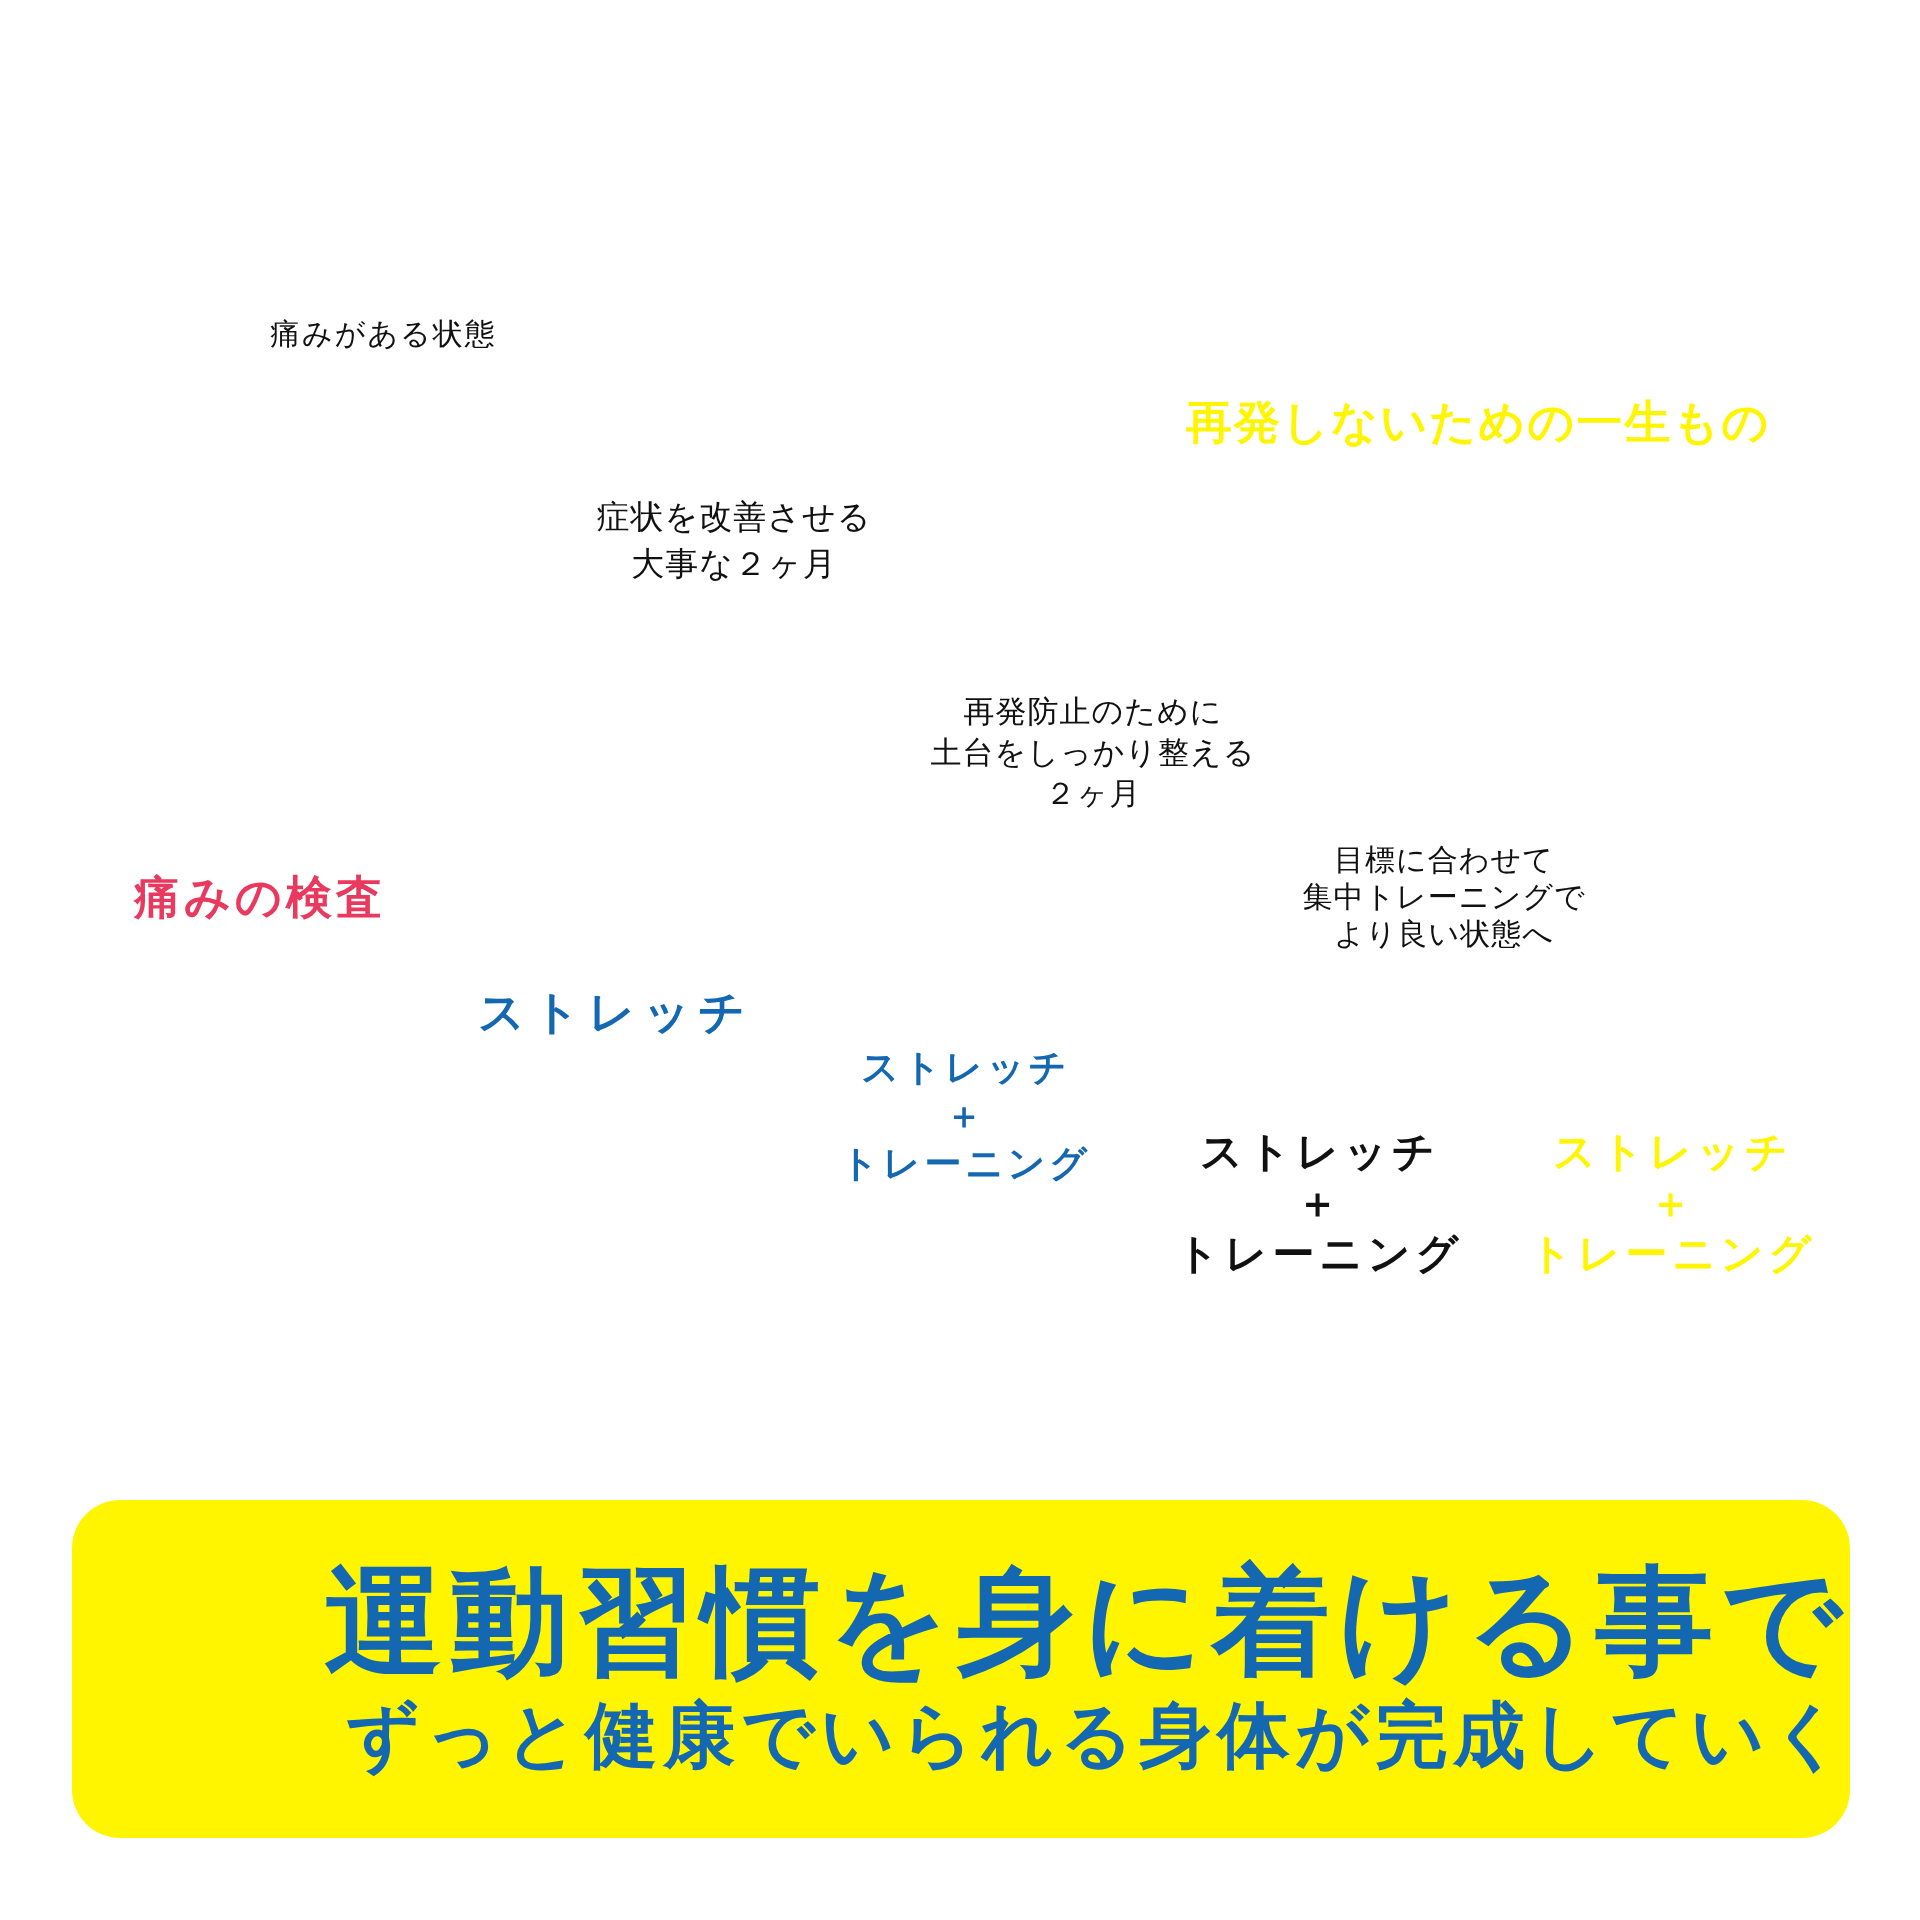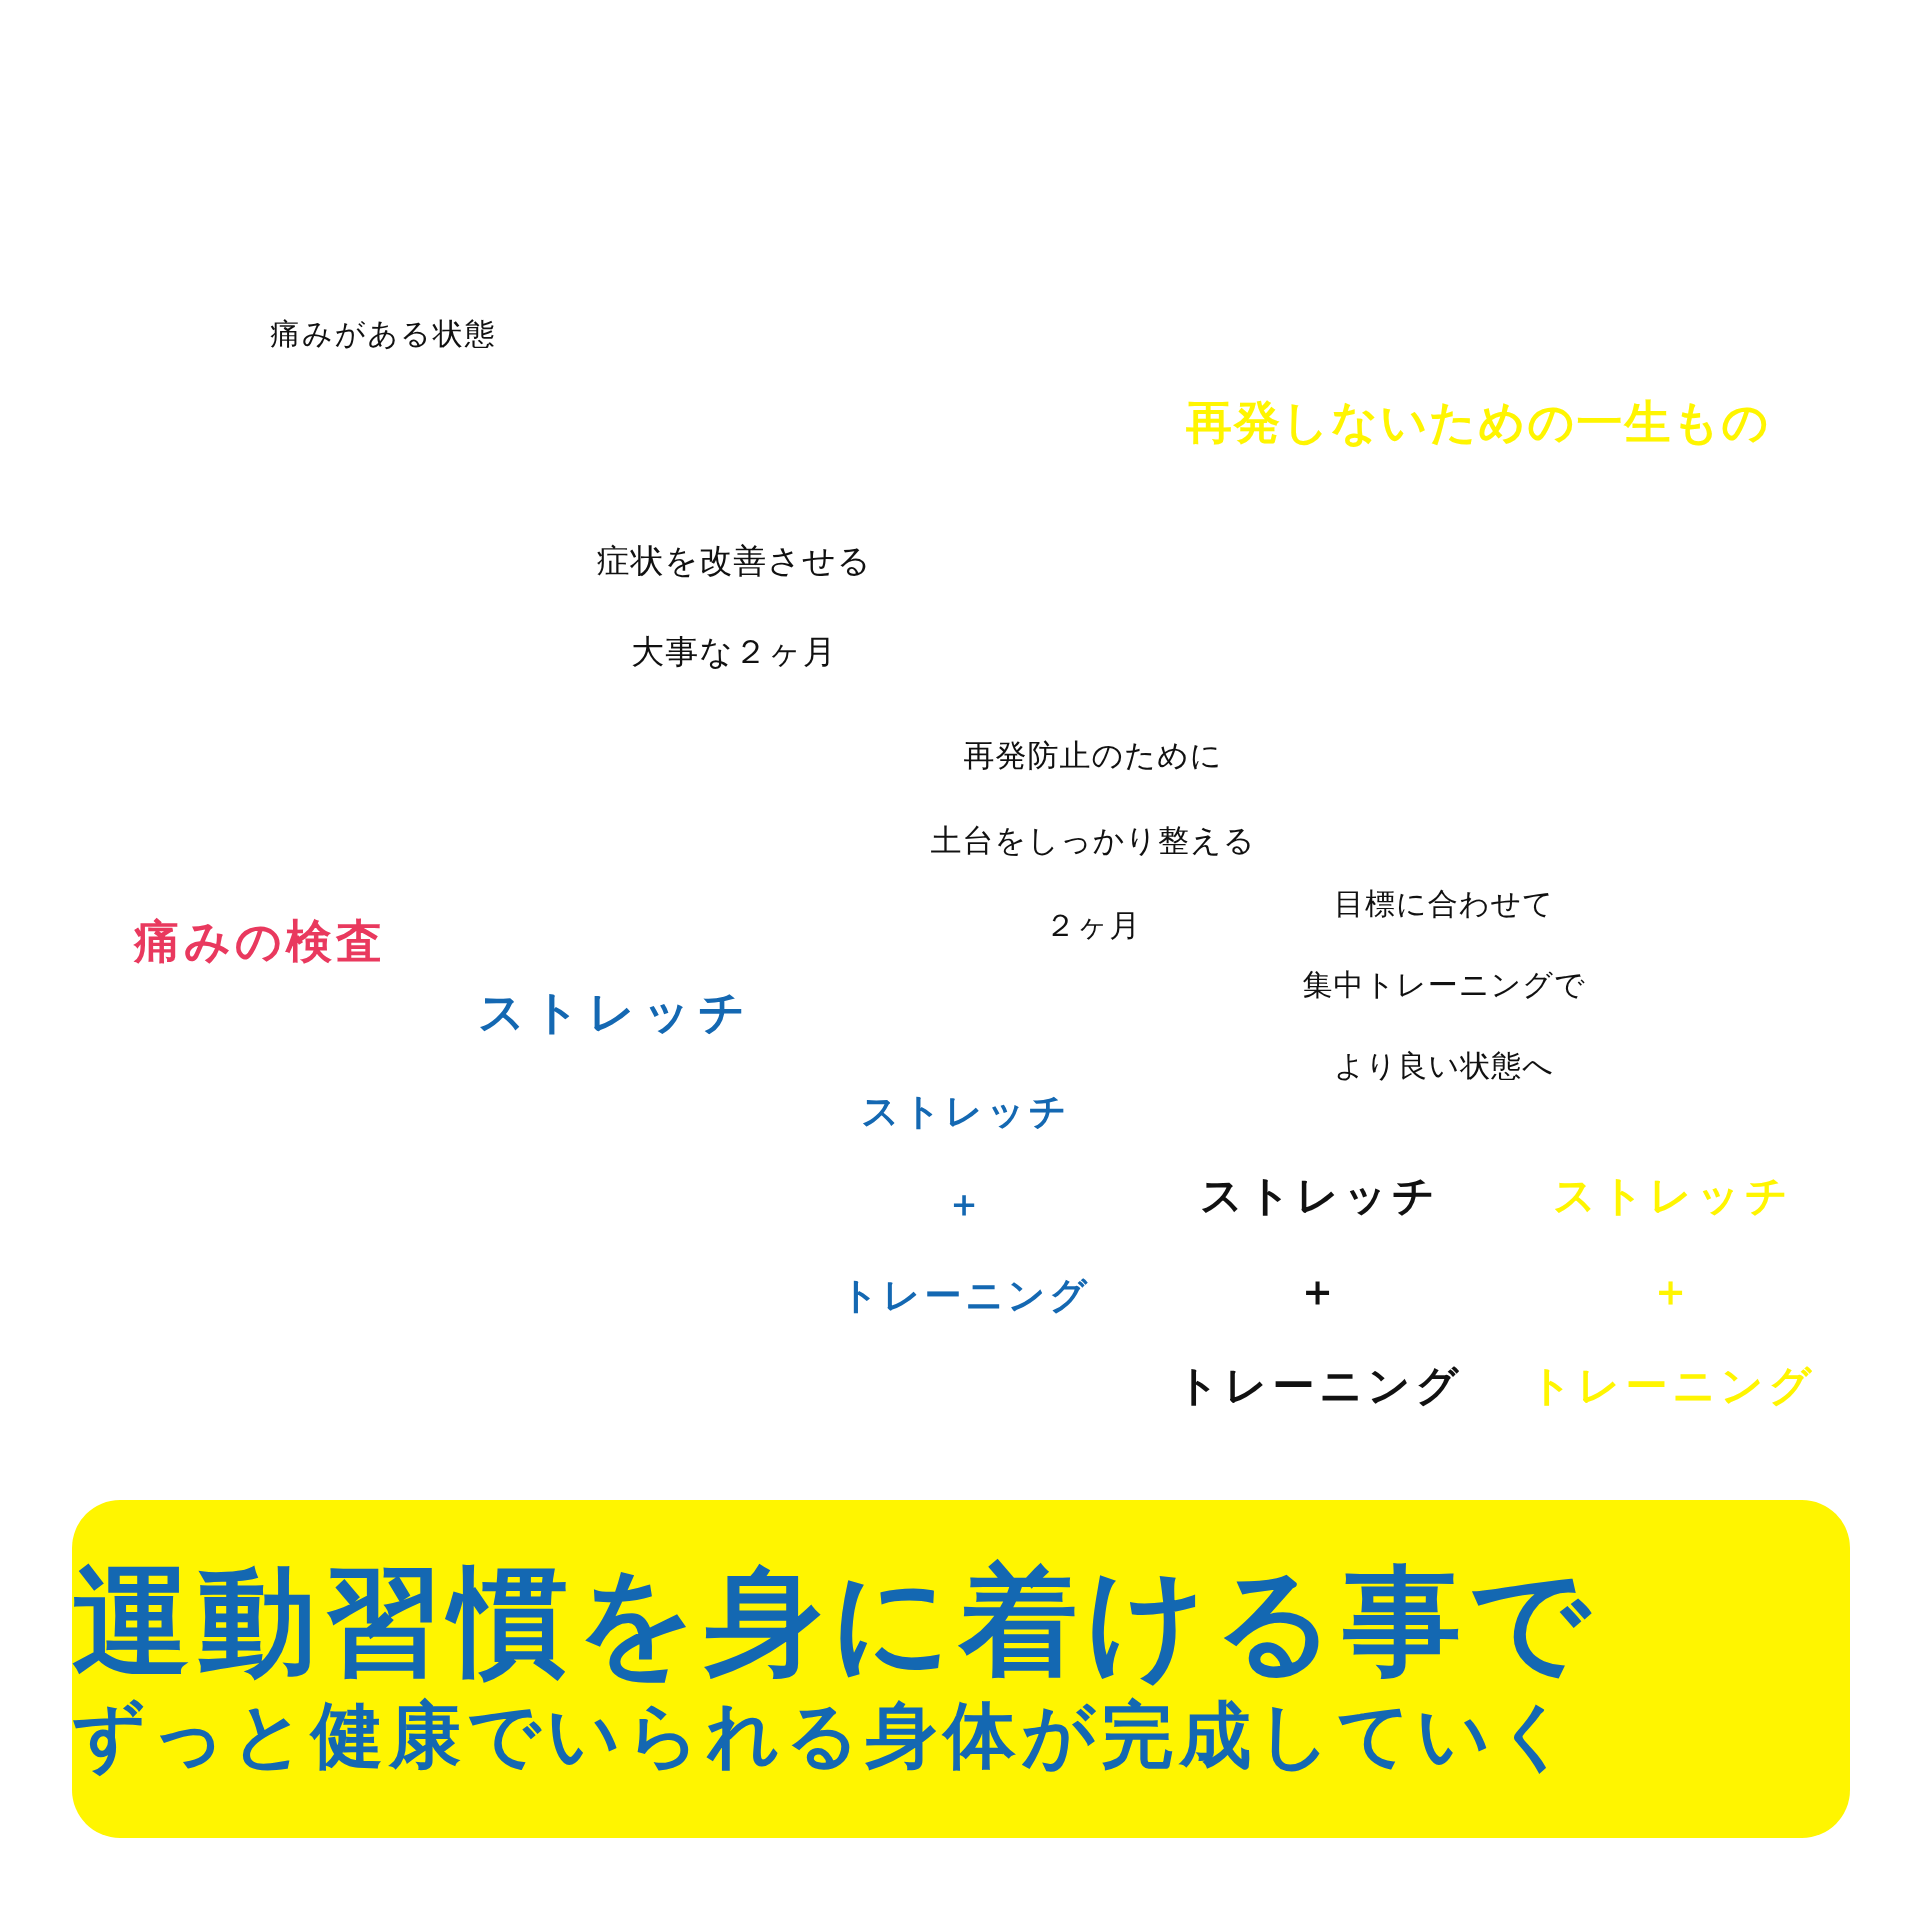--- a/index.html
+++ b/index.html
@@ -6,21 +6,21 @@
   body{
     width:1920px;height:1920px;
     background:#ffffff;
     position:relative;
     overflow:hidden;
     font-family:"Liberation Sans", sans-serif;
     color:var(--ink,#111);
   }
   .abs{position:absolute;white-space:pre;}
   .center{text-align:center;white-space:normal;}
-  .line{display:block;margin-top:44px;}
+  .line{display:block;}
 
   .pain-state{
     left:270px;top:314px;
     font-size:30px;font-weight:500;letter-spacing:2px;
   }
   .lifetime{
     left:1186px;top:392px;
     font-size:46px;font-weight:700;letter-spacing:2px;
     color:var(--yellow,#FFF500);
   }
@@ -58,21 +58,21 @@
   }
   .stretch-4{
     left:1473px;top:1126px;width:400px;
     font-size:42px;font-weight:700;line-height:1.22;letter-spacing:5px;
     color:var(--yellow,#FFF500);
   }
   .banner{
     left:72px;top:1500px;width:1778px;height:338px;
     background:var(--yellow,#FFF500);
     border-radius:48px;
-    display:flex;flex-direction:column;align-items:flex-start;justify-content:center;
+    display:flex;flex-direction:column;align-items:flex-end;justify-content:center;
     gap:12px;
   }
   .banner .l1{
     font-family:"Liberation Serif", serif;
     font-size:118px;font-weight:700;letter-spacing:8px;
     color:var(--blue,#1468B2);
     line-height:1.05;
   }
   .banner .l2{
     font-family:"Liberation Serif", serif;

